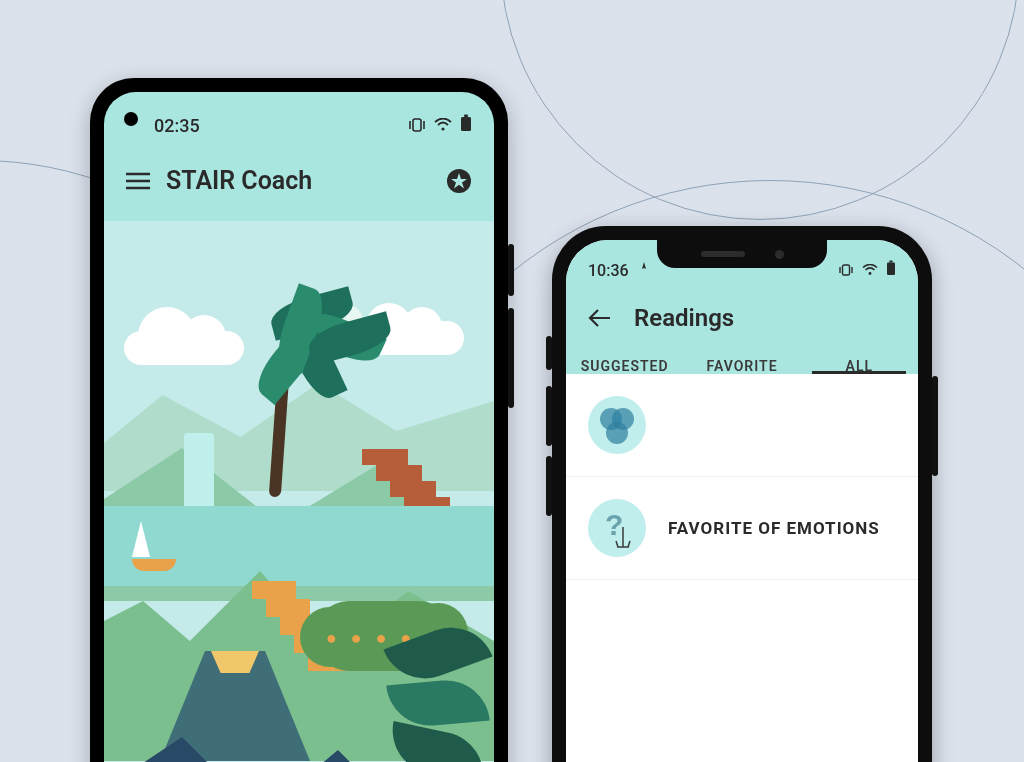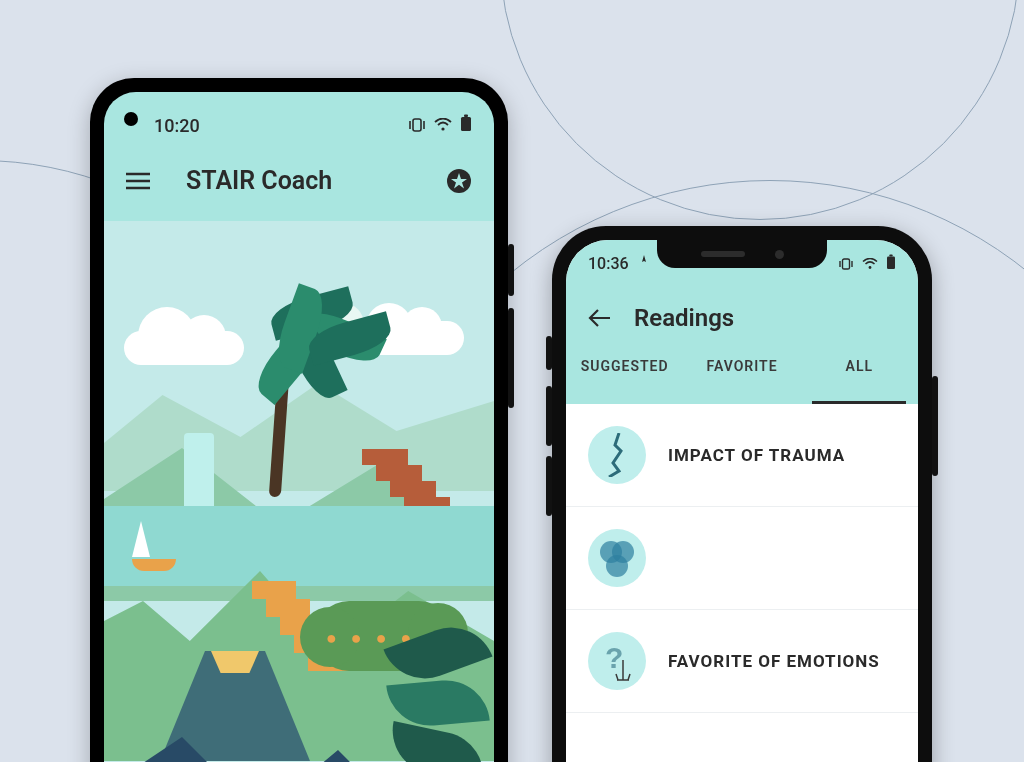--- a/index.html
+++ b/index.html
@@ -62,21 +62,21 @@
     padding: 16px 22px 0 50px;
     height: 50px;
     color: #2a2a2a;
     font-size: 18px;
     font-weight: 500;
   }
   .android-status .right-icons { display:flex; gap:8px; align-items:center; }
   .app-header {
     display: flex;
     align-items: center;
-    gap: 36px;
+    gap: 16px;
     padding: 24px 22px 26px 22px;
     color: #2a2a2a;
   }
   .app-header .title {
     flex: 1;
     font-size: 25px;
     font-weight: 600;
   }
   .hamburger, .star-btn { display:flex; align-items:center; justify-content:center; }
   .hamburger svg, .star-btn svg { display:block; }
@@ -245,41 +245,41 @@
     display:flex; align-items:center; justify-content:center; gap:30px;
   }
   .device-ios .notch .speaker{ width:44px;height:6px;background:#2c2c2c;border-radius:4px;}
   .device-ios .notch .cam{ width:9px;height:9px;background:#2c2c2c;border-radius:50%;}
 
   .ios-teal-top {
     background:#a9e6e0;
     padding-bottom: 0;
   }
   .ios-status {
-    display:flex; align-items:flex-start; justify-content:space-between;
+    display:flex; align-items:center; justify-content:space-between;
     padding: 14px 22px 0 22px; height:46px;
     color:#2a2a2a; font-size:16px; font-weight:500;
   }
   .ios-status .sleft{display:flex;gap:10px;align-items:center;}
   .ios-status .sright{display:flex;gap:8px;align-items:center;}
   .readings-header{
     display:flex; align-items:center; gap:22px;
     padding:18px 22px 14px 22px; color:#2a2a2a;
   }
   .readings-header .back{ display:flex;}
   .readings-header .title{ font-size:24px; font-weight:600;}
   .tabs {
     display:flex;
     color:#3a3a3a;
     font-size:14px;
     font-weight:600;
     letter-spacing:1px;
   }
   .tabs .tab{
-    flex:1; text-align:center; padding:12px 0 30px;
+    flex:1; text-align:center; padding:12px 0 0;
     position:relative;
   }
   .tabs .tab.active::after{
     content:""; position:absolute; left:10%; right:10%; bottom:0;
     height:3px; background:#2a2a2a;
   }
   .list{ background:#fff;}
   .reading-item{
     display:flex; align-items:center; gap:22px;
     padding:22px 22px;
@@ -308,21 +308,21 @@
 <div class="bg-circle c2"></div>
 <div class="bg-circle c3"></div>
 
 <div class="device-android">
   <div class="side-btn b1"></div>
   <div class="side-btn b2"></div>
   <div class="screen">
     <div class="punch-hole"></div>
 
     <div class="android-status">
-      <span>10:20</span>
+      <span>02:35</span>
       <span class="right-icons">
         <span>
           <svg width="18" height="14" viewBox="0 0 18 14">
               <rect x="5" y="1" width="8" height="12" rx="2" fill="none" stroke="#2a2a2a" stroke-width="1.6"></rect>
               <line x1="2" y1="3" x2="2" y2="11" stroke="#2a2a2a" stroke-width="1.6"></line>
               <line x1="16" y1="3" x2="16" y2="11" stroke="#2a2a2a" stroke-width="1.6"></line>
             </svg>
         </span>
         <span>
           <svg width="18" height="14" viewBox="0 0 18 14">
@@ -464,28 +464,20 @@
 
       <div class="tabs">
         <div class="tab">SUGGESTED</div>
         <div class="tab">FAVORITE</div>
         <div class="tab active">ALL</div>
       </div>
     </div>
 
     <div class="list">
 
-      <div class="reading-item">
-        <span class="icon-circle">
-          <svg width="36" height="44" viewBox="0 0 36 44">
-              <polyline points="20,0 16,12 22,18 14,30 20,38 10,44" fill="none" stroke="#2d6c7a" stroke-width="3"></polyline>
-            </svg>
-        </span>
-        <span class="label">IMPACT OF TRAUMA</span>
-      </div>
 
       <div class="reading-item">
         <span class="icon-circle">
           <span class="venn">
               <span class="v1"></span>
               <span class="v2"></span>
               <span class="v3"></span>
             </span>
         </span>
       </div>

